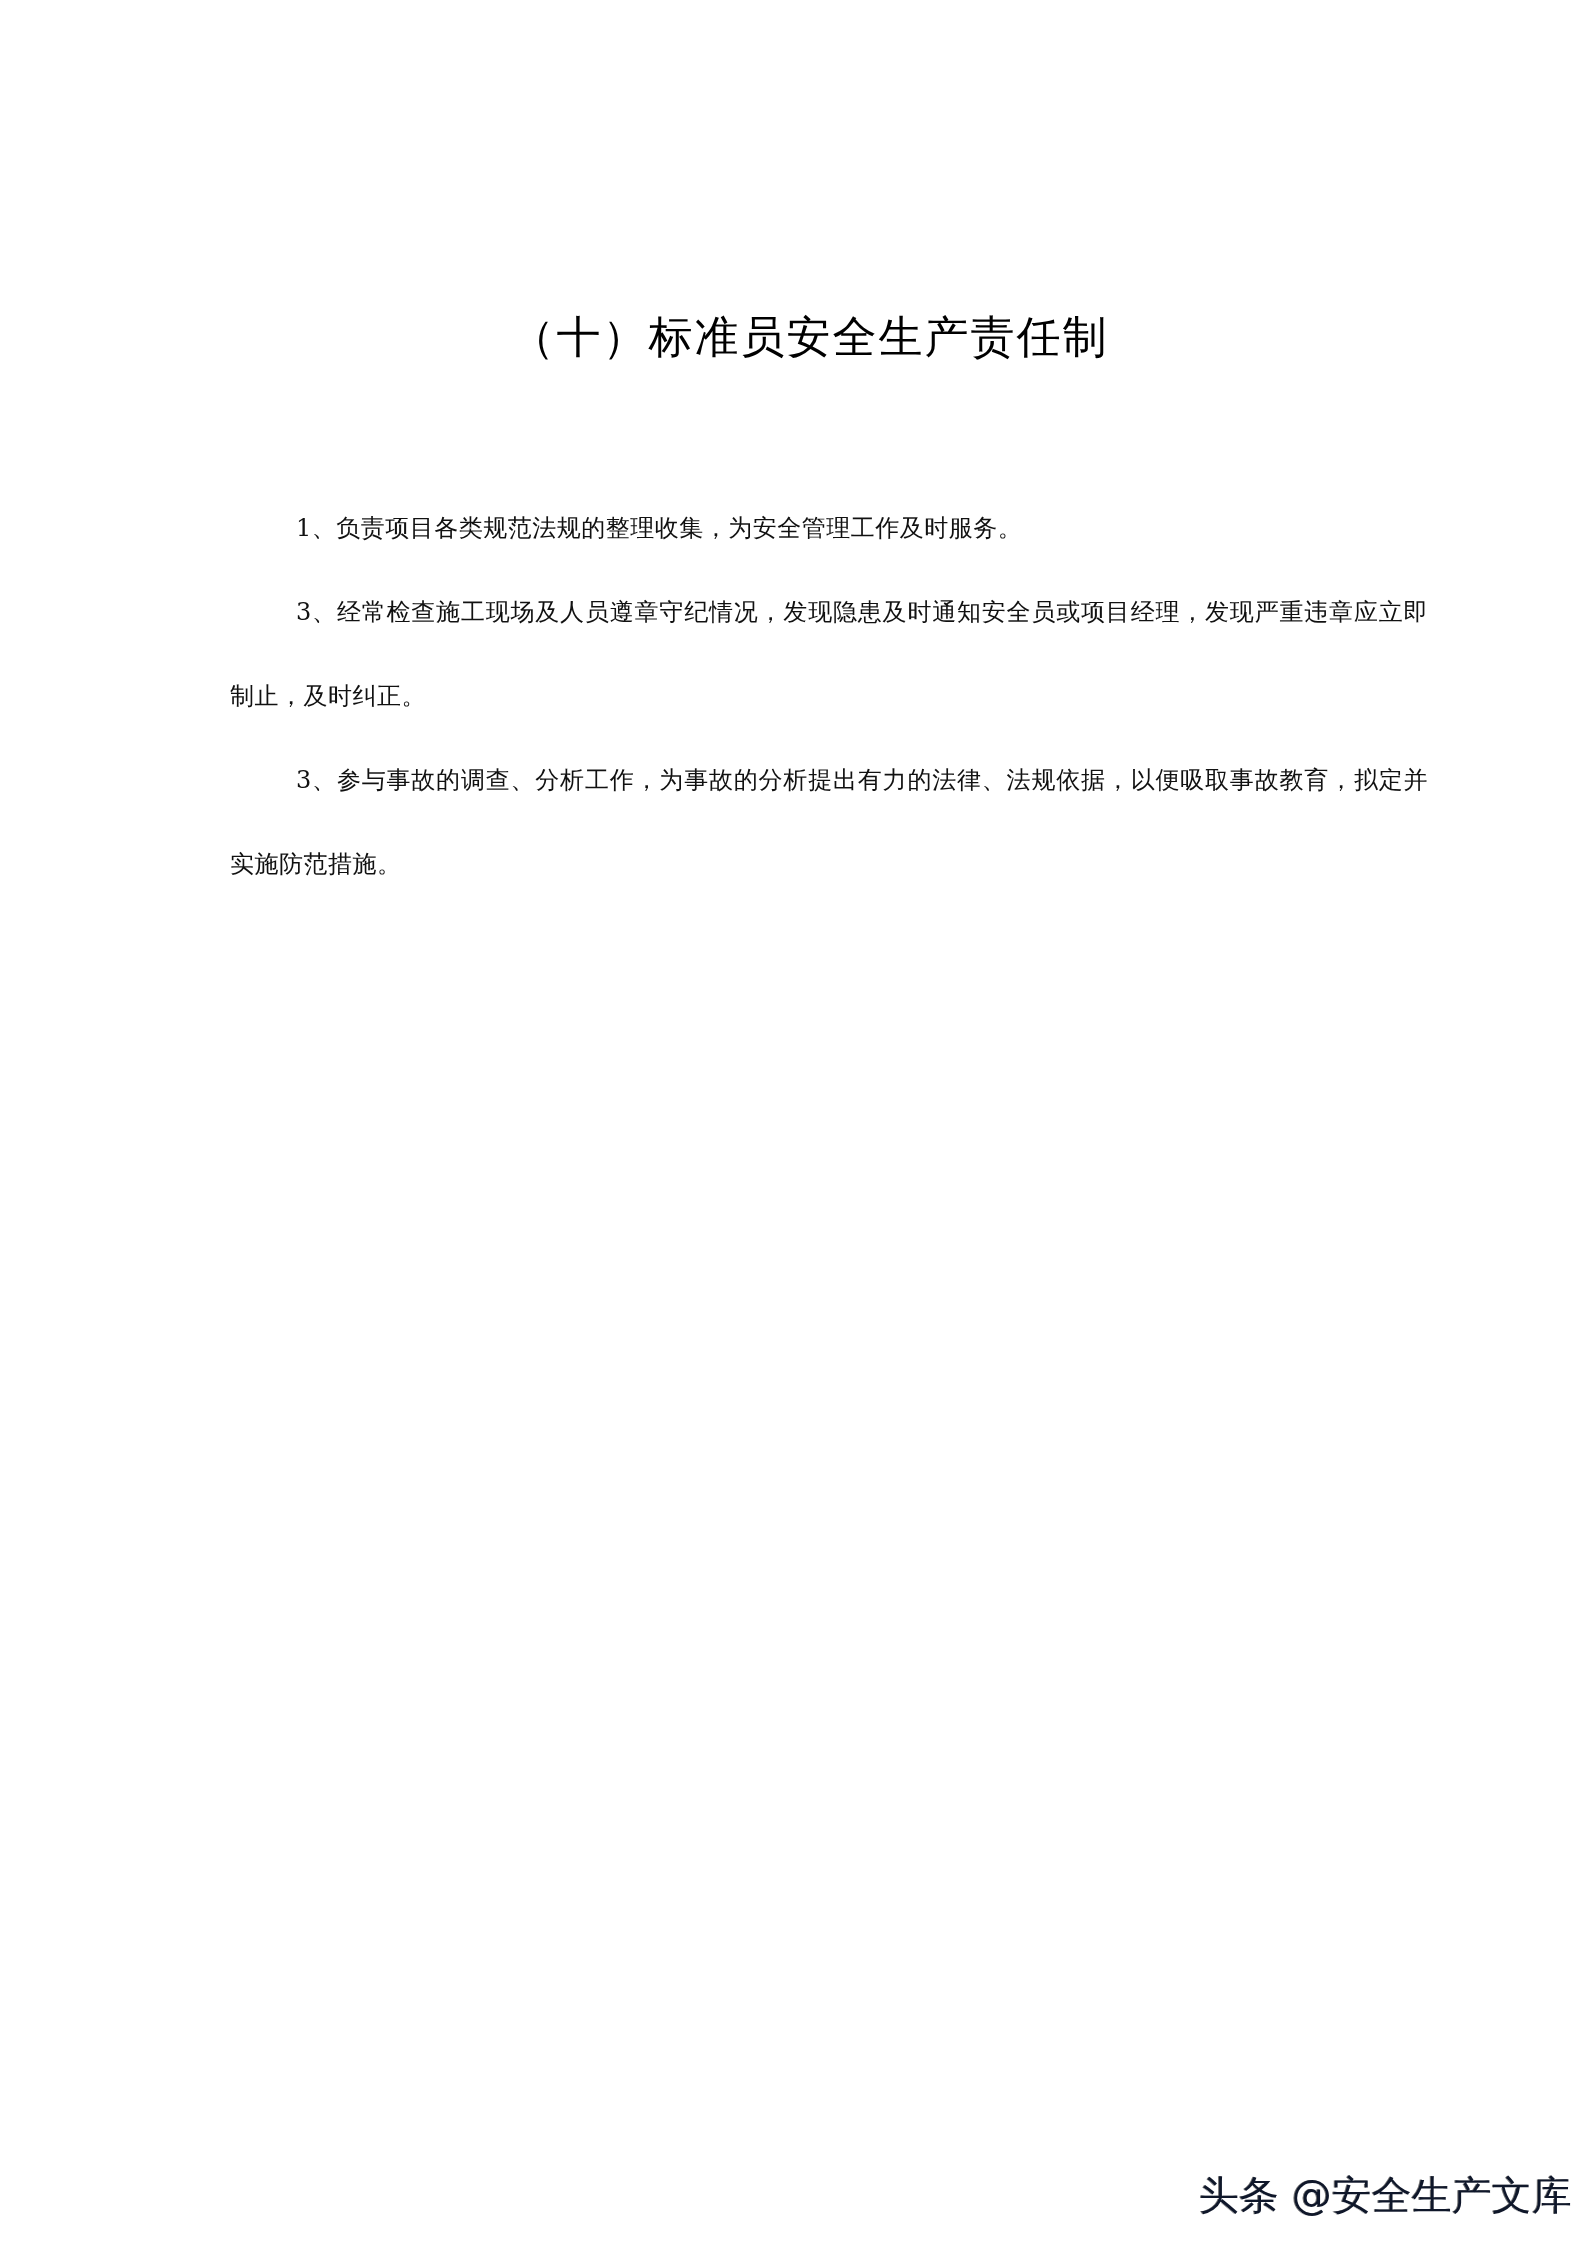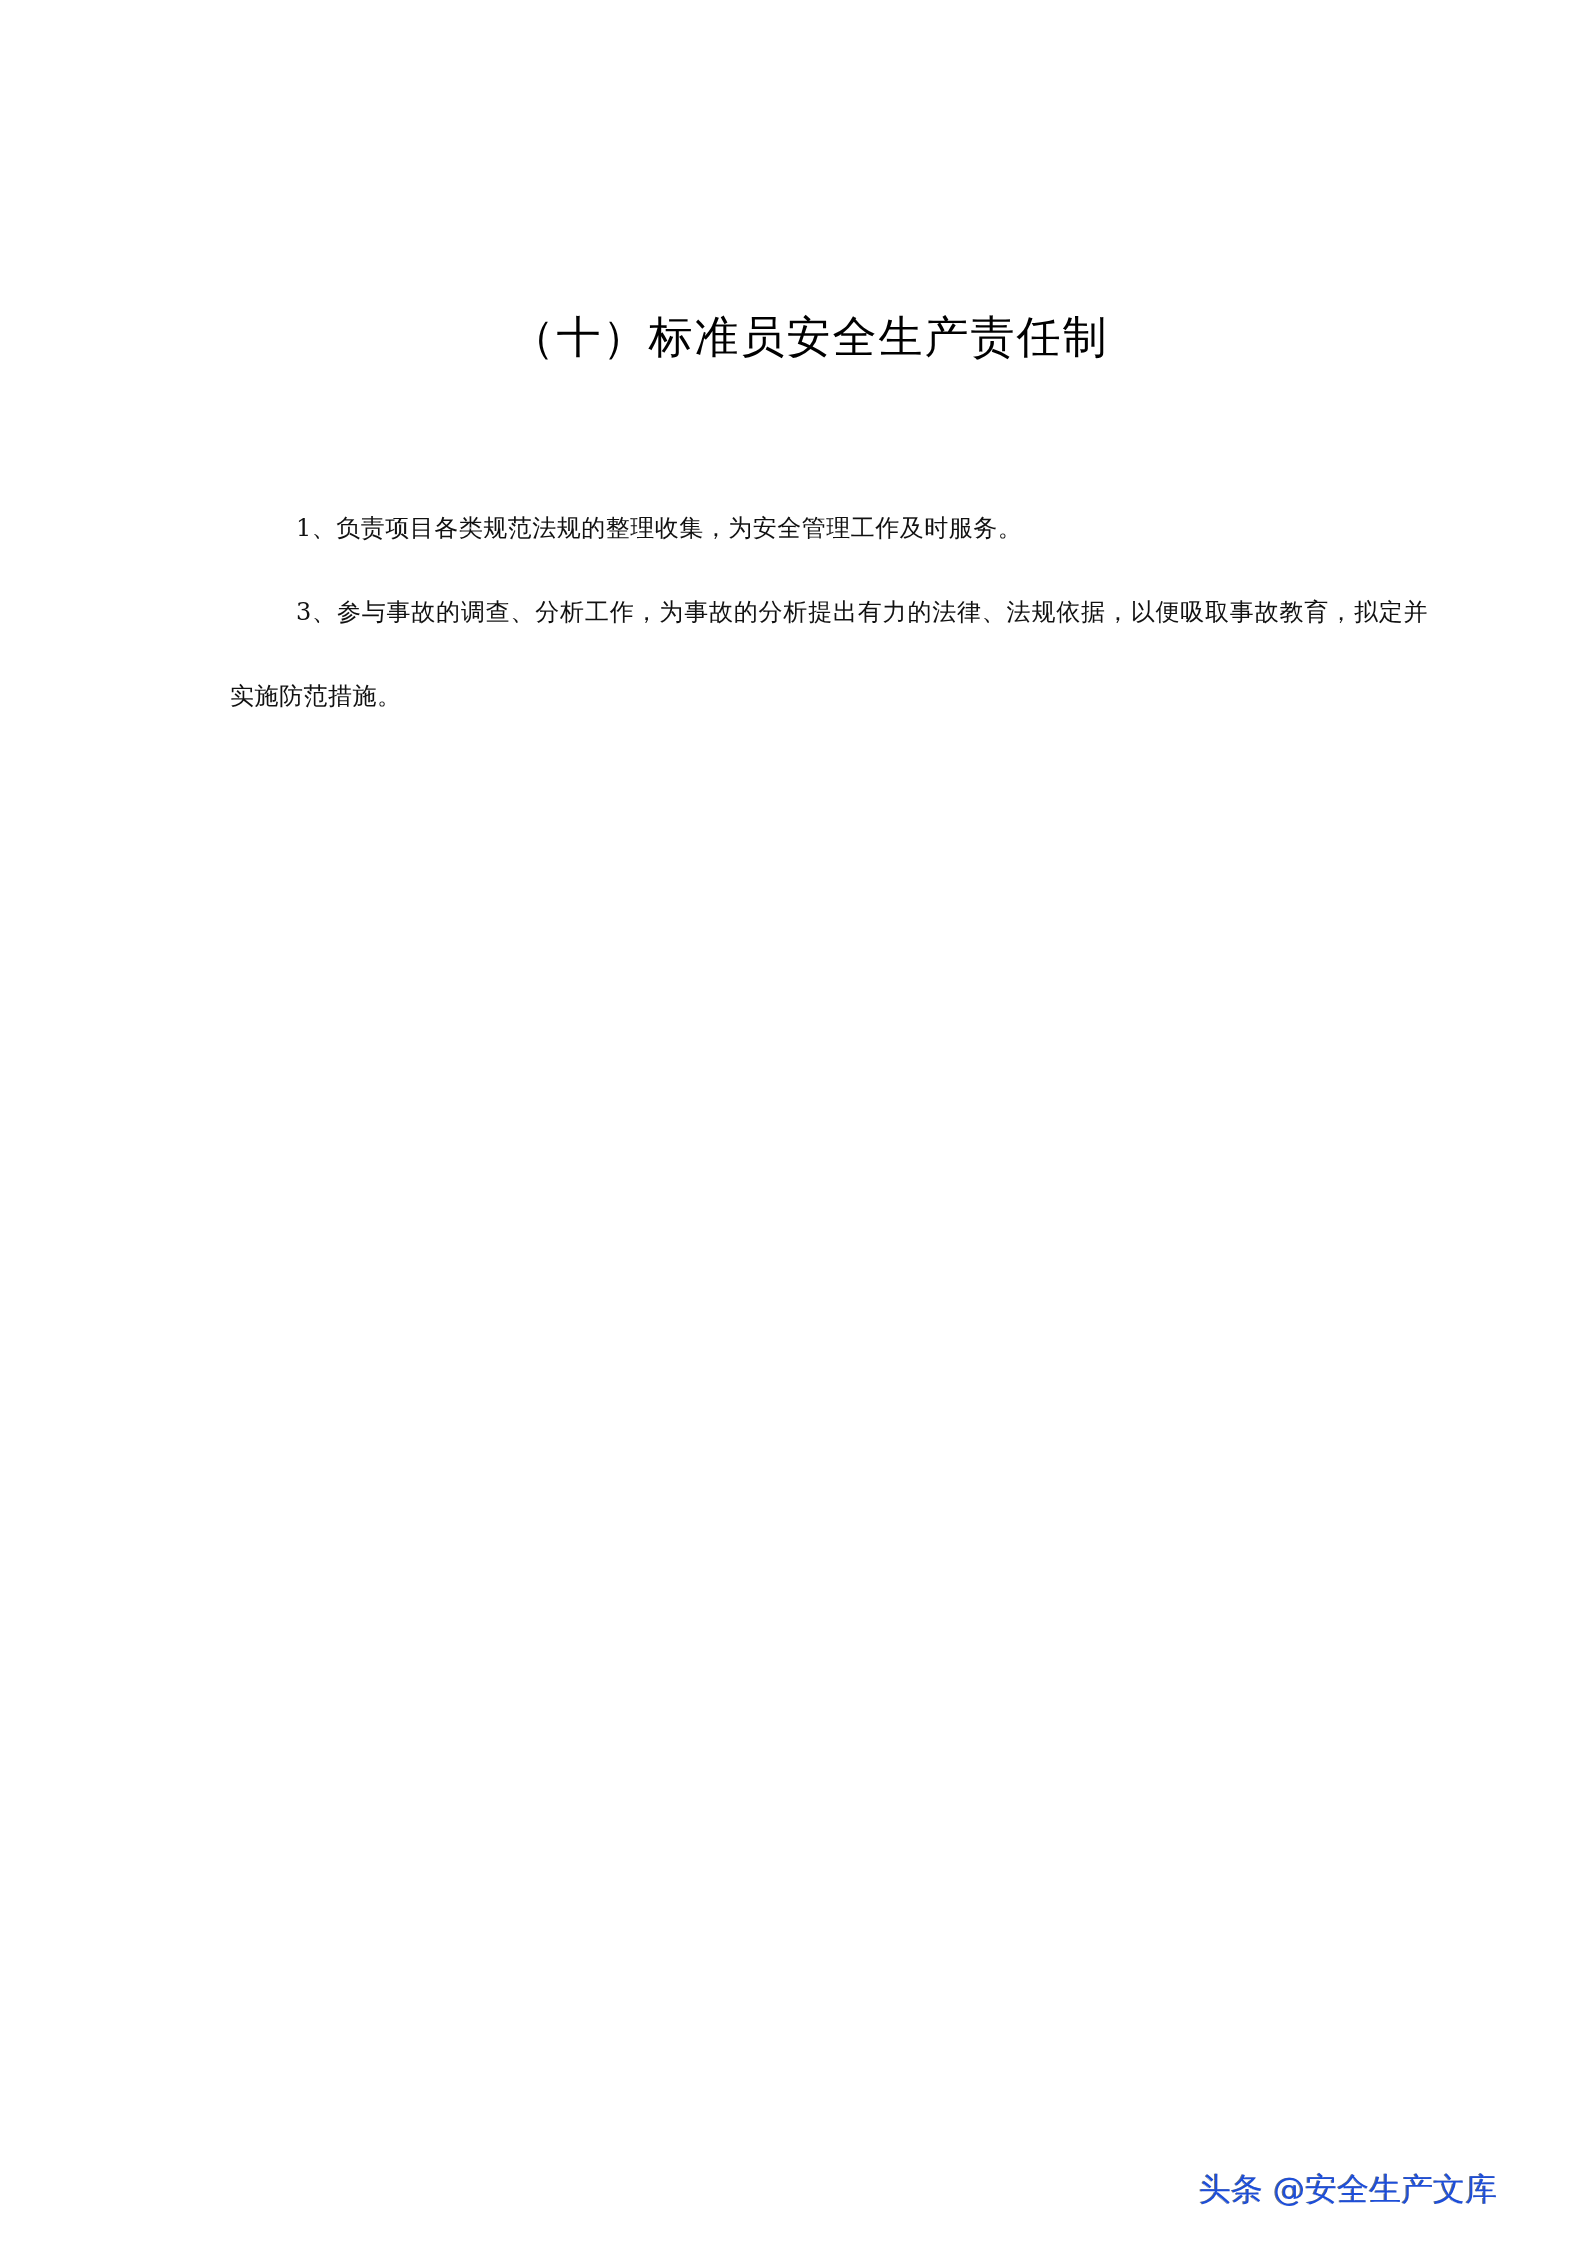--- a/index.html
+++ b/index.html
@@ -7,28 +7,29 @@
          font-family: "DejaVu Serif", "Liberation Serif", serif; color: #111; }
   .page { position: absolute; left: 16px; top: 0; width: 1587px; height: 1795px; }
   .title { position: absolute; top: 308px; left: 0; width: 1587px; text-align: center;
            font-family: "DejaVu Sans", "Liberation Sans", sans-serif;
            font-size: 44px; letter-spacing: 2px; color: #000; }
   .body { position: absolute; left: 214px; top: 486px; width: 1198px; }
   .para { font-size: 24px; line-height: 84px; text-indent: 66px; margin: 0;
           text-align: justify; letter-spacing: 0.5px; }
   .watermark { position: absolute; left: 1183px; top: 2168px;
                font-family: "DejaVu Sans", "Liberation Sans", sans-serif;
-               font-size: 32px; color: #1d4ed8;
+               font-size: 40px; color: #0f172a;
                text-shadow: 1px 1px 0 #fff, -1px 0 0 #777; }
 </style>
 </head>
 <body>
 
 <div class="page">
   <div class="title">（十）标准员安全生产责任制</div>
 
   <div class="body">
     <p class="para">1、负责项目各类规范法规的整理收集，为安全管理工作及时服务。</p>
+    <p class="para">3、经常检查施工现场及人员遵章守纪情况，发现隐患及时通知安全员或项目经理，发现严重违章应立即制止，及时纠正。</p>
     <p class="para">3、参与事故的调查、分析工作，为事故的分析提出有力的法律、法规依据，以便吸取事故教育，拟定并实施防范措施。</p>
   </div>
 
   <div class="watermark">头条 @安全生产文库</div>
 </div>
 
 </body></html>

